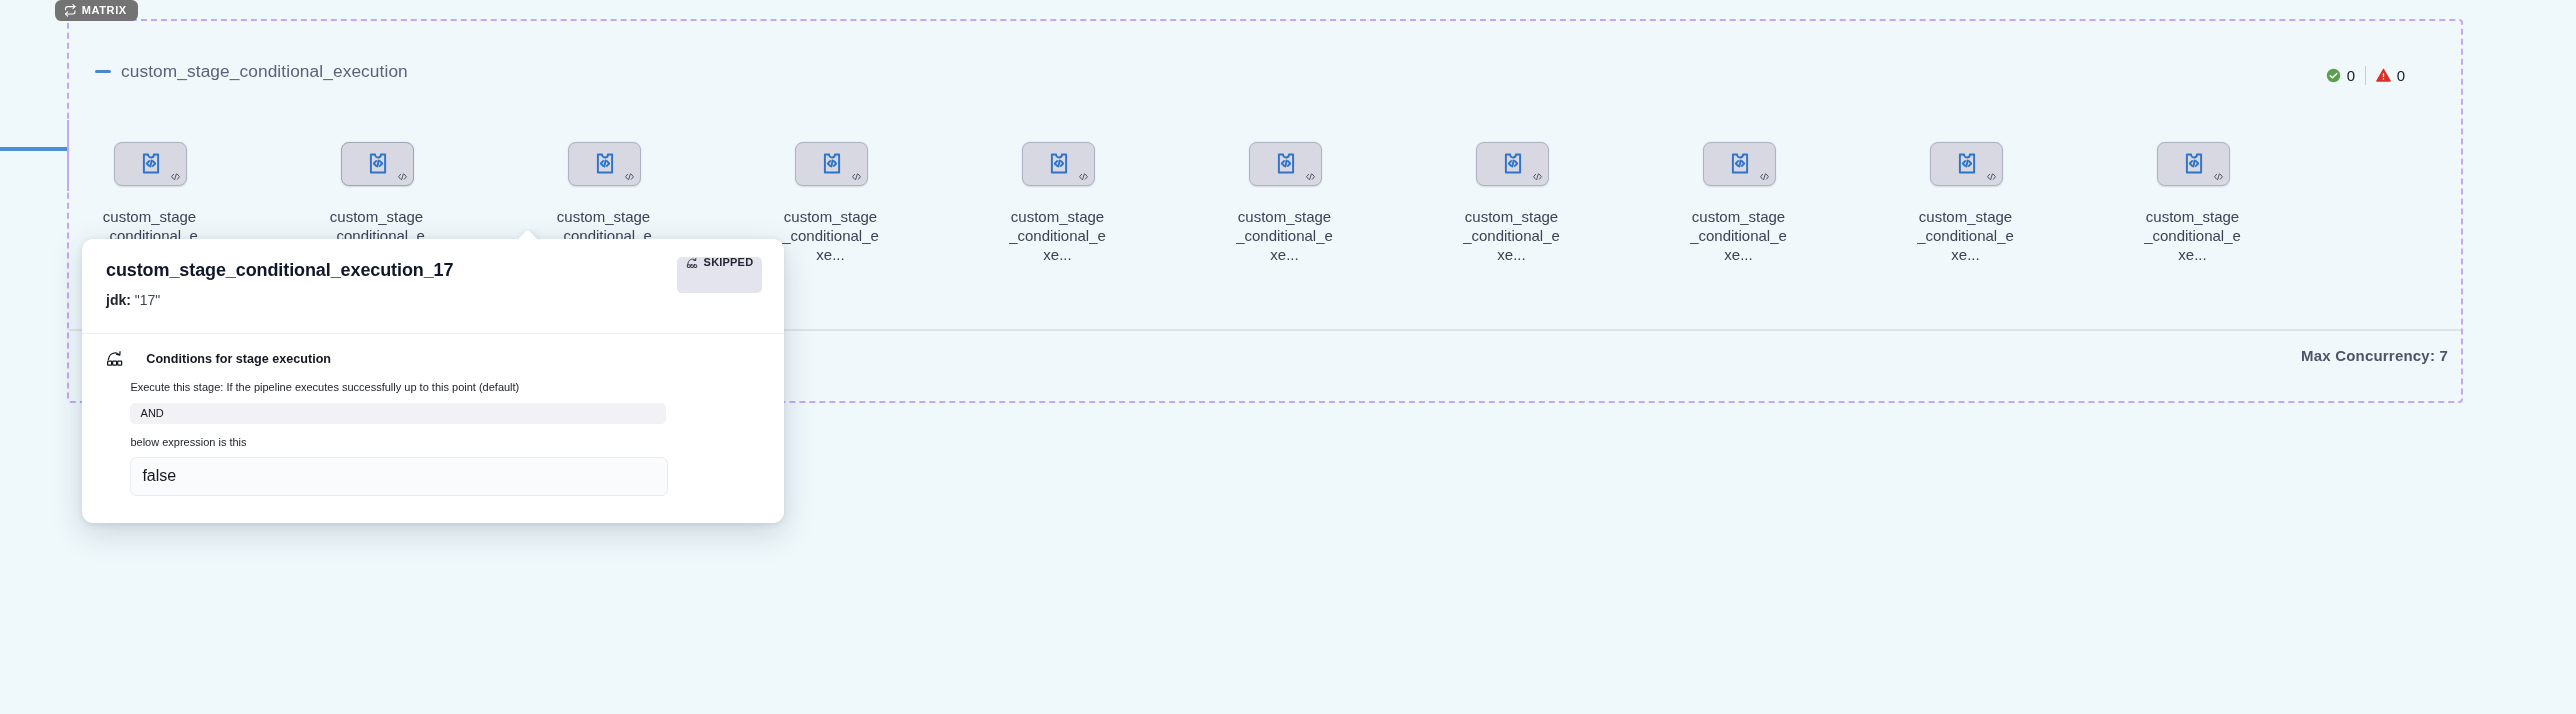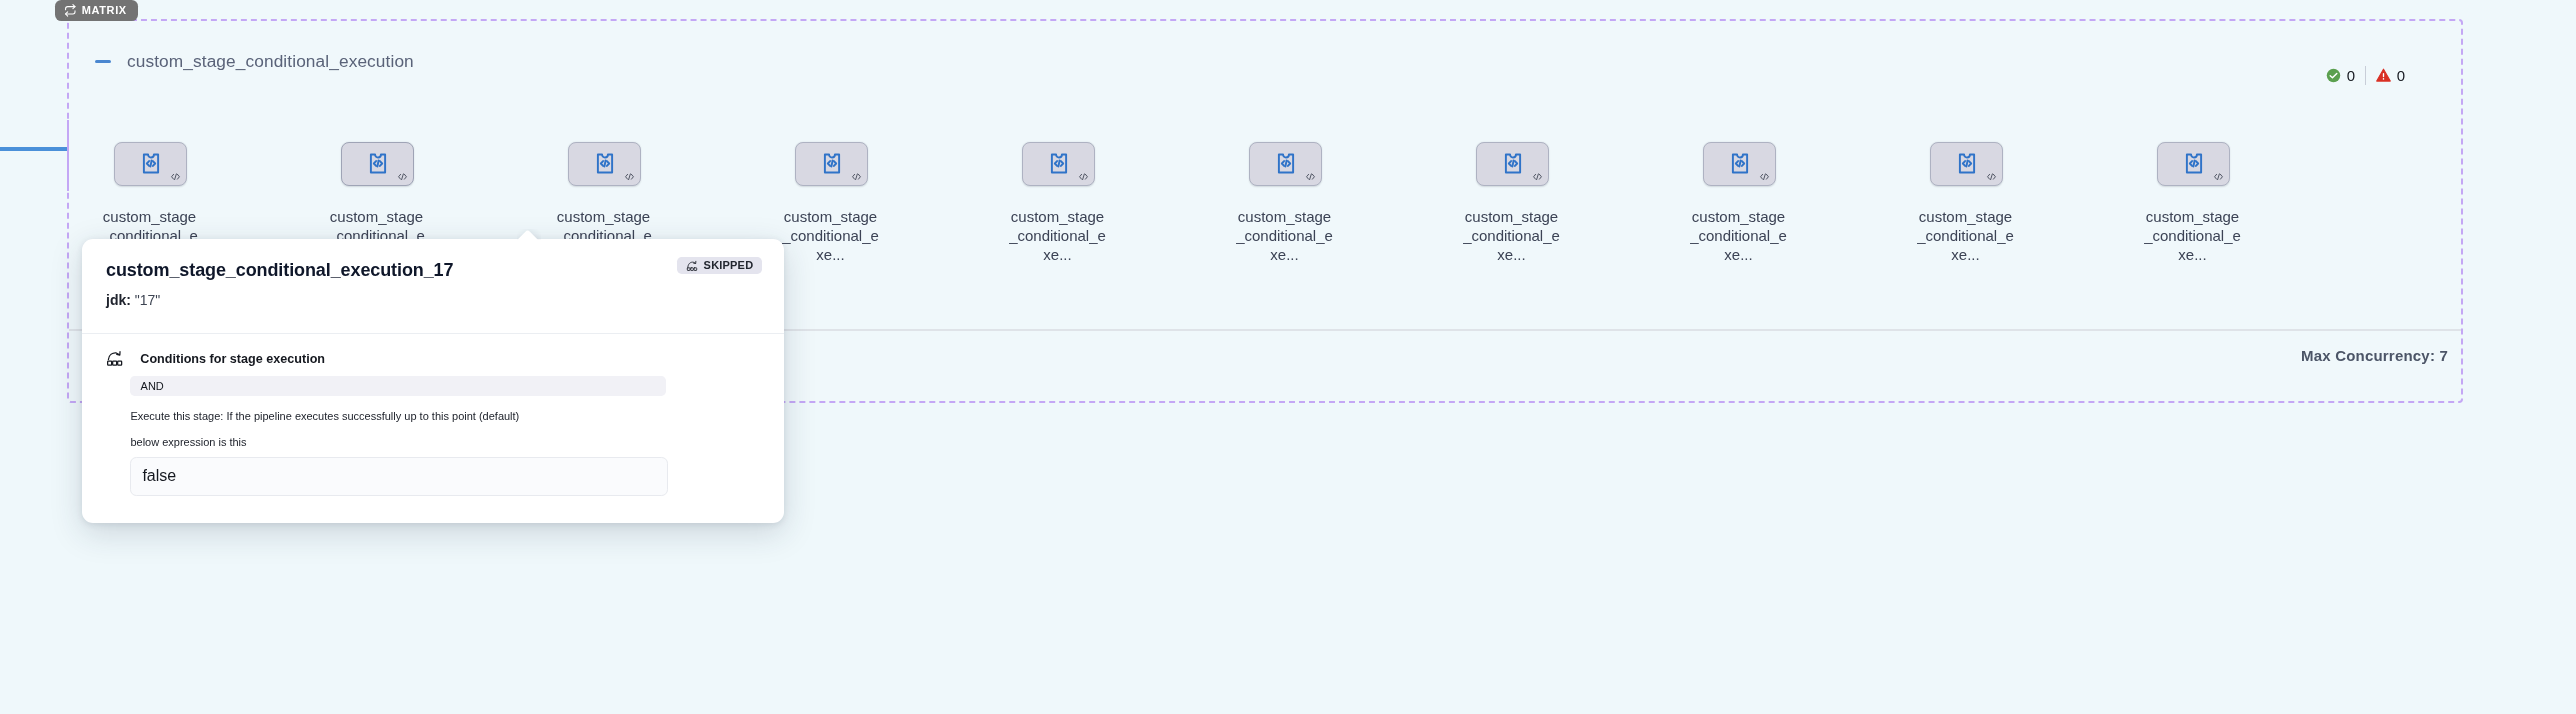--- a/index.html
+++ b/index.html
@@ -45,22 +45,22 @@
     background:rgba(255,255,255,0.10);
   }
   
   #matrix-left-solid{
     position:absolute;left:67px;top:120px;width:2.4px;height:71px;
     background:#c4a7f5;z-index:3;
   }
 
   
   #stage-header{
-    position:absolute;left:95px;top:51px;
-    display:flex;align-items:center;gap:16px;
+    position:absolute;left:95px;top:61px;
+    display:flex;align-items:center;gap:10px;
   }
   #collapse-dash{
     width:16px;height:3.2px;background:#4a87d0;border-radius:1.6px;display:block;
   }
   #stage-title{
     font-size:17.3px;color:#5a6379;font-weight:400;white-space:nowrap;
     letter-spacing:0.1px;
   }
   #counters{
     position:absolute;left:2316px;top:66px;
@@ -125,32 +125,32 @@
     box-shadow:0 -2.4px 6.3px rgba(35,45,70,.07);
   }
   #pop-head{padding:20.5px 24px 24px 24px;position:relative;}
   #pop-title{
     font-size:18px;font-weight:700;color:#0f172a;letter-spacing:-0.1px;
     line-height:1.2;padding-right:118px;
   }
   #pop-badge{
     position:absolute;right:22px;top:18px;
     background:#e4e4ee;border-radius:4.7px;
-    height:17px;display:flex;align-items:center;gap:5.5px;
+    height:36px;display:flex;gap:5.5px;
     padding:0 8.7px;box-sizing:border-box;
   }
   #pop-badge .btxt{font-size:11px;font-weight:700;color:#22262f;letter-spacing:0.2px;line-height:1;}
   .skip-ico{width:12px;height:12px;display:block;}
   #pop-sub{
     margin-top:10.2px;font-size:14px;color:#3d4452;line-height:1.3;
   }
   #pop-sub b{font-weight:700;color:#20242e;}
   #pop-divider{height:0.8px;background:#ebeef2;}
   #pop-body{padding:16px 24px 27px 24px;}
-  #cond-head{display:flex;align-items:center;gap:17px;text-align:center;}
+  #cond-head{display:flex;align-items:center;gap:23px;text-align:center;}
   #cond-title{font-size:12.6px;font-weight:700;color:#15181f;line-height:1;}
   .cond-ico{width:17.3px;height:17.3px;display:block;flex:none;}
   #cond-desc{
     margin-top:12.6px;margin-left:24.4px;
     font-size:11px;color:#21252e;line-height:1.35;
   }
   #and-chip{
     margin-top:8px;margin-left:24.4px;width:536px;height:20.5px;
     background:#f1f1f6;border-radius:4.7px;
     display:flex;align-items:center;padding:0 10.2px;box-sizing:border-box;
@@ -361,23 +361,23 @@
         <svg class="cond-ico" viewBox="0 0 20 20" fill="none" stroke="#15181f" stroke-width="1.45" stroke-linecap="round" stroke-linejoin="round">
           <path d="M2.8 11 C3.4 5.4 7.6 3 11.8 3.4 L15.2 5.2"></path>
           <polyline points="16.2,2 16,5.8 12.4,5"></polyline>
           <rect x="1.9" y="12.8" width="4.6" height="4.6" rx=".7"></rect>
           <rect x="7.7" y="12.8" width="4.6" height="4.6" rx=".7"></rect>
           <rect x="13.5" y="12.8" width="4.6" height="4.6" rx=".7"></rect>
         </svg>
       </span>
       <span id="cond-title">Conditions for stage execution</span>
     </div>
+    <div id="cond-desc">Execute this stage: If the pipeline executes successfully up to this point (default)</div>
     <div id="and-chip">
       <span>AND</span>
     </div>
-    <div id="cond-desc">Execute this stage: If the pipeline executes successfully up to this point (default)</div>
     <div id="expr-label">below expression is this</div>
     <div id="expr-box">
       <span>false</span>
     </div>
   </div>
 </div>
 
 
 </body></html>

